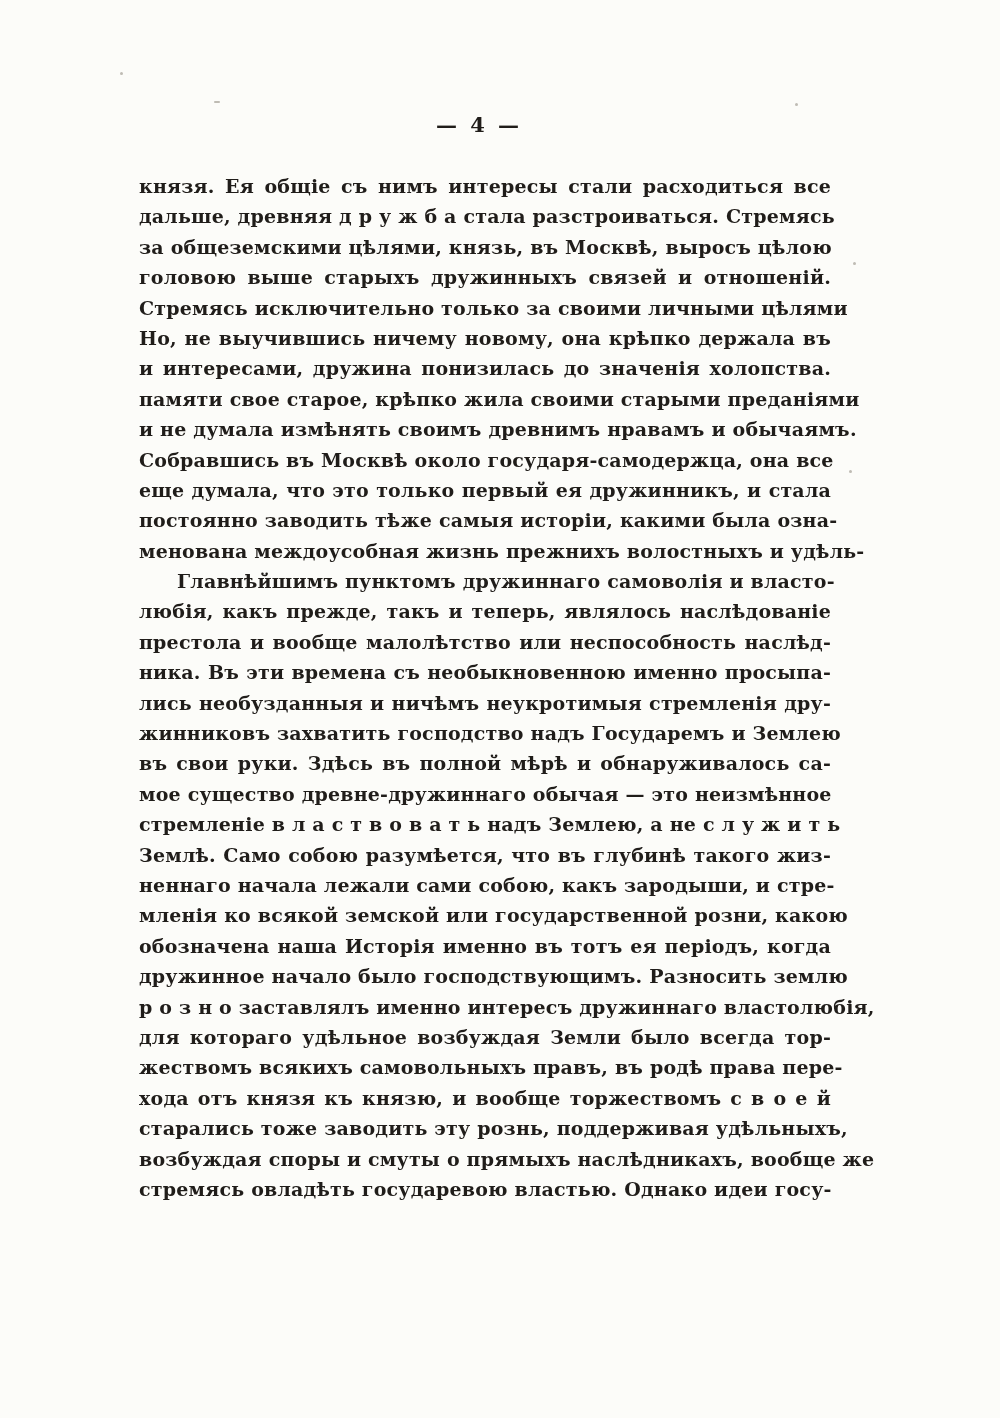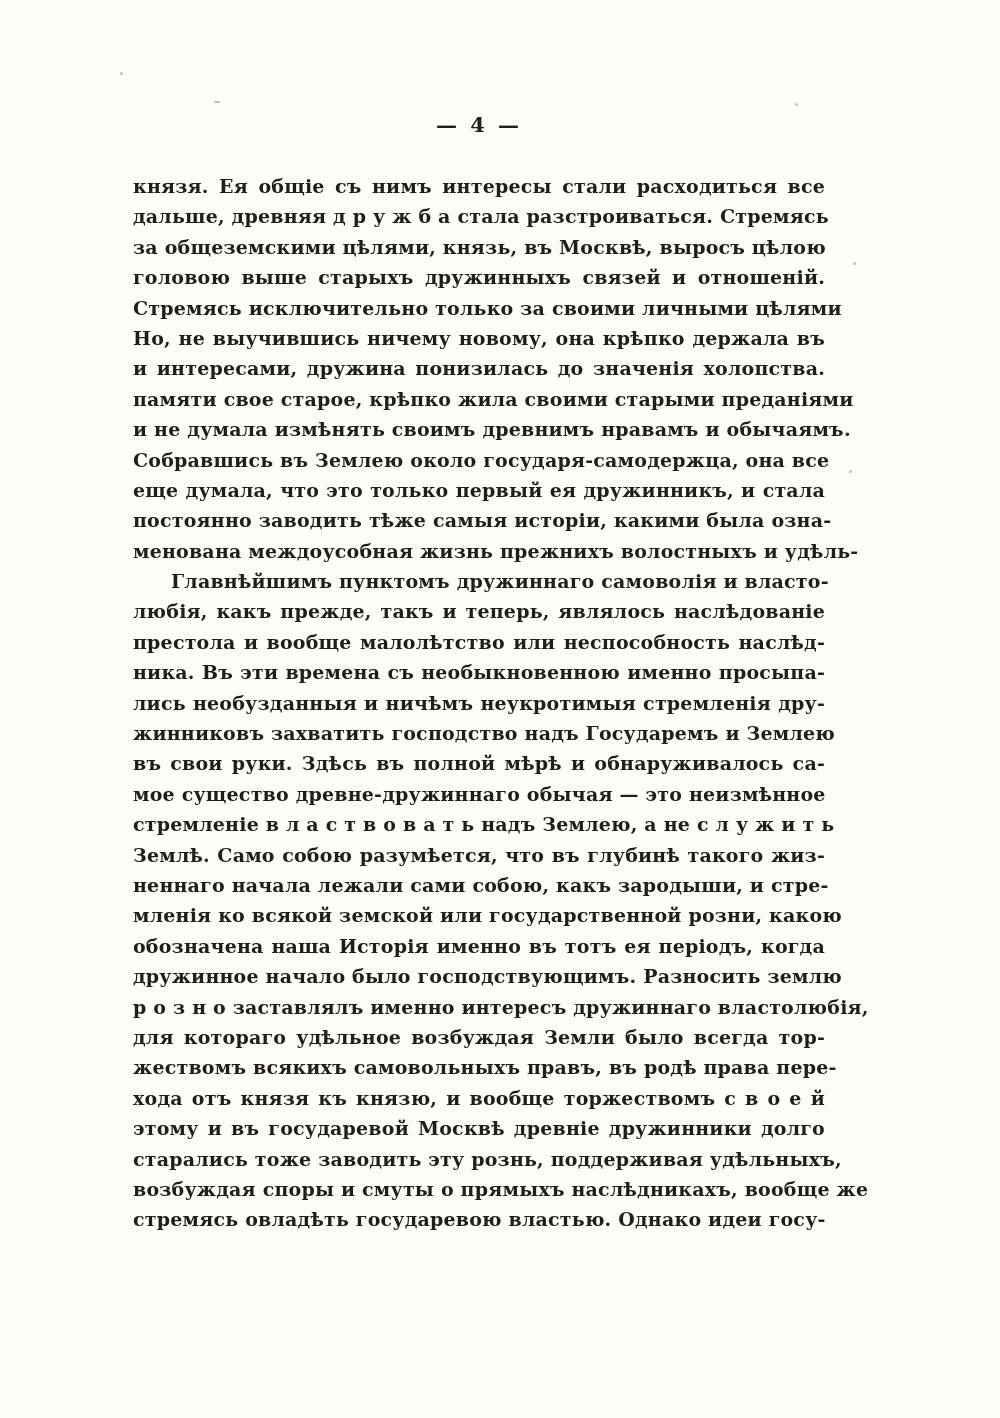--- a/index.html
+++ b/index.html
@@ -17,21 +17,21 @@
     left: 133px;
     width: 692px;
     text-align: center;
     font-size: 21px;
     font-weight: 600;
     letter-spacing: 3px;
   }
   .text-block {
     position: absolute;
     top: 171px;
-    left: 133px;
+    left: 139px;
     width: 692px;
     font-size: 19px;
     font-weight: 600;
     letter-spacing: 0.2px;
   }
   .line {
     line-height: 30.4px;
     height: 30.4px;
     white-space: nowrap;
     text-align: justify;
@@ -56,21 +56,21 @@
     <div>
       <div class="line">князя. Ея общіе съ нимъ интересы стали расходиться все</div>
       <div class="line">дальше, древняя д р у ж б а стала разстроиваться. Стремясь</div>
       <div class="line">за общеземскими цѣлями, князь, въ Москвѣ, выросъ цѣлою</div>
       <div class="line">головою выше старыхъ дружинныхъ связей и отношеній.</div>
       <div class="line">Стремясь исключительно только за своими личными цѣлями</div>
       <div class="line">Но, не выучившись ничему новому, она крѣпко держала въ</div>
       <div class="line">и интересами, дружина понизилась до значенія холопства.</div>
       <div class="line">памяти свое старое, крѣпко жила своими старыми преданіями</div>
       <div class="line">и не думала измѣнять своимъ древнимъ нравамъ и обычаямъ.</div>
-      <div class="line">Собравшись въ Землею около государя-самодержца, она все</div>
+      <div class="line">Собравшись въ Москвѣ около государя-самодержца, она все</div>
       <div class="line">еще думала, что это только первый ея дружинникъ, и стала</div>
       <div class="line">постоянно заводить тѣже самыя исторіи, какими была озна-</div>
       <div class="line">менована междоусобная жизнь прежнихъ волостныхъ и удѣль-</div>
     </div>
     <div>
       <div class="line indent">Главнѣйшимъ пунктомъ дружиннаго самоволія и власто-</div>
       <div class="line">любія, какъ прежде, такъ и теперь, являлось наслѣдованіе</div>
       <div class="line">престола и вообще малолѣтство или неспособность наслѣд-</div>
       <div class="line">ника. Въ эти времена съ необыкновенною именно просыпа-</div>
       <div class="line">лись необузданныя и ничѣмъ неукротимыя стремленія дру-</div>
@@ -80,21 +80,20 @@
       <div class="line">стремленіе в л а с т в о в а т ь надъ Землею, а не с л у ж и т ь</div>
       <div class="line">Землѣ. Само собою разумѣется, что въ глубинѣ такого жиз-</div>
       <div class="line">неннаго начала лежали сами собою, какъ зародыши, и стре-</div>
       <div class="line">мленія ко всякой земской или государственной розни, какою</div>
       <div class="line">обозначена наша Исторія именно въ тотъ ея періодъ, когда</div>
       <div class="line">дружинное начало было господствующимъ. Разносить землю</div>
       <div class="line">р о з н о заставлялъ именно интересъ дружиннаго властолюбія,</div>
       <div class="line">для котораго удѣльное возбуждая Земли было всегда тор-</div>
       <div class="line">жествомъ всякихъ самовольныхъ правъ, въ родѣ права пере-</div>
       <div class="line">хода отъ князя къ князю, и вообще торжествомъ с в о е й</div>
-      <div class="line">этому и въ государевой Москвѣ древніе дружинники долго</div>
       <div class="line">старались тоже заводить эту рознь, поддерживая удѣльныхъ,</div>
       <div class="line">возбуждая споры и смуты о прямыхъ наслѣдникахъ, вообще же</div>
       <div class="line">стремясь овладѣть государевою властью. Однако идеи госу-</div>
     </div>
   </div>
 
 <div class="speck" style="left:120px; top:72px;  width:3px; height:3px;"></div>
 <div class="speck" style="left:214px; top:101px; width:6px; height:2px; border-radius:1px;"></div>
 <div class="speck" style="left:795px; top:103px; width:3px; height:3px;"></div>
 <div class="speck" style="left:853px; top:262px; width:3px; height:3px;"></div>

